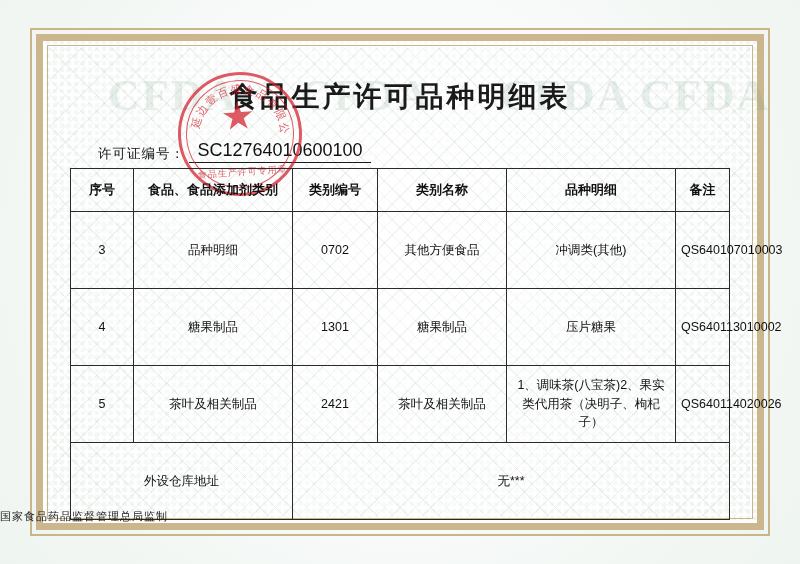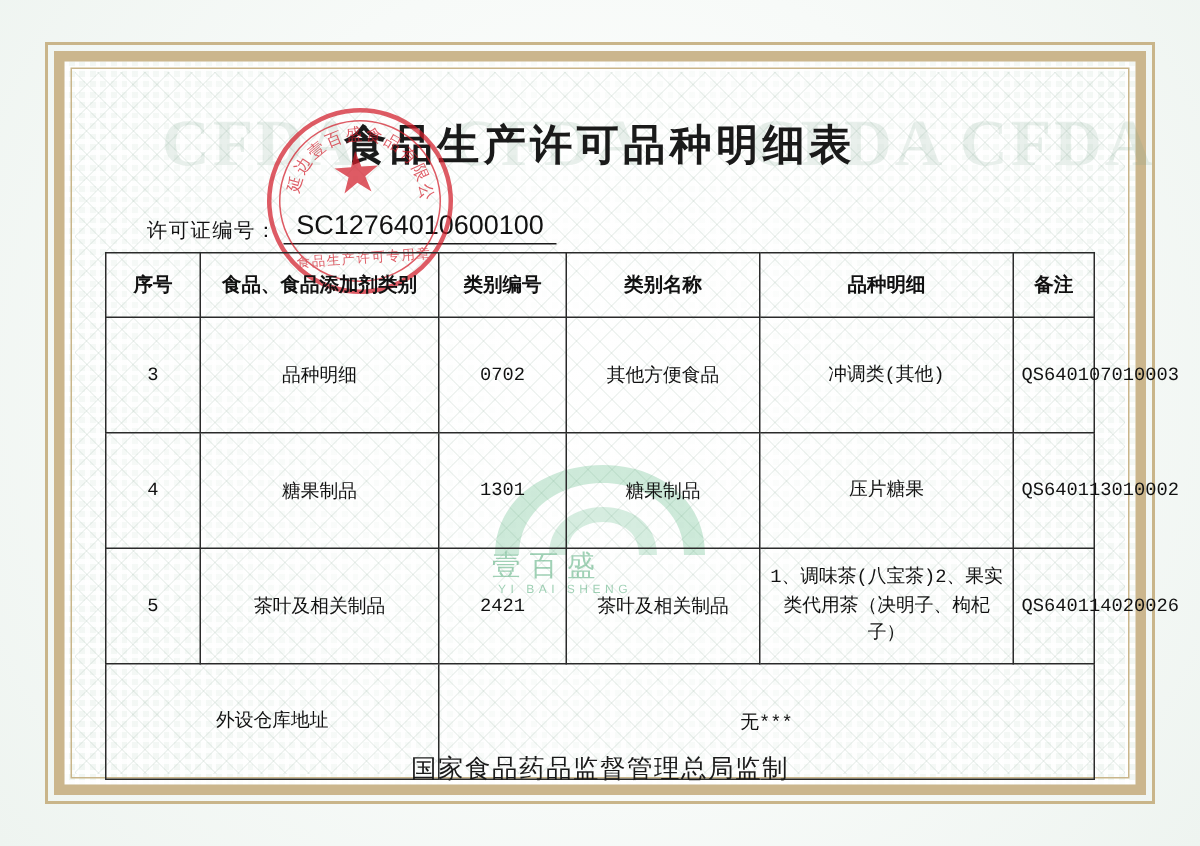--- a/index.html
+++ b/index.html
@@ -219,21 +219,21 @@
   }
   table.detail-table th,
   table.detail-table td {
     border: 1px solid #2a2a2a;
     font-size: 12.5px;
     color: #111;
     text-align: center;
     vertical-align: middle;
     padding: 4px 5px;
     font-weight: normal;
-    font-family: Liberation Mono, monospace;
+    font-family: Liberation Sans, sans-serif;
   }
   table.detail-table thead th {
     height: 34px;
     font-weight: bold;
     font-size: 13px;
   }
   table.detail-table tbody td {
     height: 68px;
   }
   td.cell-detail {
@@ -260,22 +260,21 @@
     padding-left: 10px;
     font-size: 12.5px;
   }
 
   
   .footer {
     position: absolute;
     left: 0;
     right: 0;
     bottom: 40px;
-    text-align: center;
-    font-size: 17px;
+    font-size: 11px;
     color: #1a1a1a;
     letter-spacing: 1px;
     font-family: "DejaVu Sans", "Liberation Sans", sans-serif;
     margin-top: 40px;
   }
 </style>
 </head>
 <body>
 
 <div class="certificate">
@@ -283,28 +282,20 @@
   <div class="border-outer"></div>
   <div class="border-ornament"></div>
   <div class="border-inner"></div>
   <div class="watermark-pattern"></div>
 
   <div class="bg-letter l1">CFDA</div>
   <div class="bg-letter l2">CFDA</div>
   <div class="bg-letter l3">CFDA</div>
   <div class="bg-letter l4">CFDA</div>
 
-  <div class="logo-watermark">
-    <svg width="260" height="110" viewBox="0 0 260 110" aria-hidden="true">
-      <path d="M60 78 C60 40, 95 18, 132 18 C168 18, 200 40, 200 78 L186 78 C186 48, 160 30, 132 30 C103 30, 76 48, 76 78 Z" fill="#3aa96a" opacity="0.55"></path>
-      <path d="M96 78 C96 58, 112 46, 132 46 C152 46, 168 58, 168 78 L156 78 C156 64, 146 56, 132 56 C118 56, 108 64, 108 78 Z" fill="#3aa96a" opacity="0.45"></path>
-    </svg>
-    <div class="logo-text">壹百盛</div>
-    <div class="logo-sub">YI BAI SHENG</div>
-  </div>
 
   <div class="title">食品生产许可品种明细表</div>
 
   <div class="license-row">
     <span class="license-label">许可证编号：</span>
     <span class="license-value">SC12764010600100</span>
   </div>
 
   <div class="seal">
     <svg class="seal-arc-text" viewBox="0 0 118 118" aria-hidden="true">

